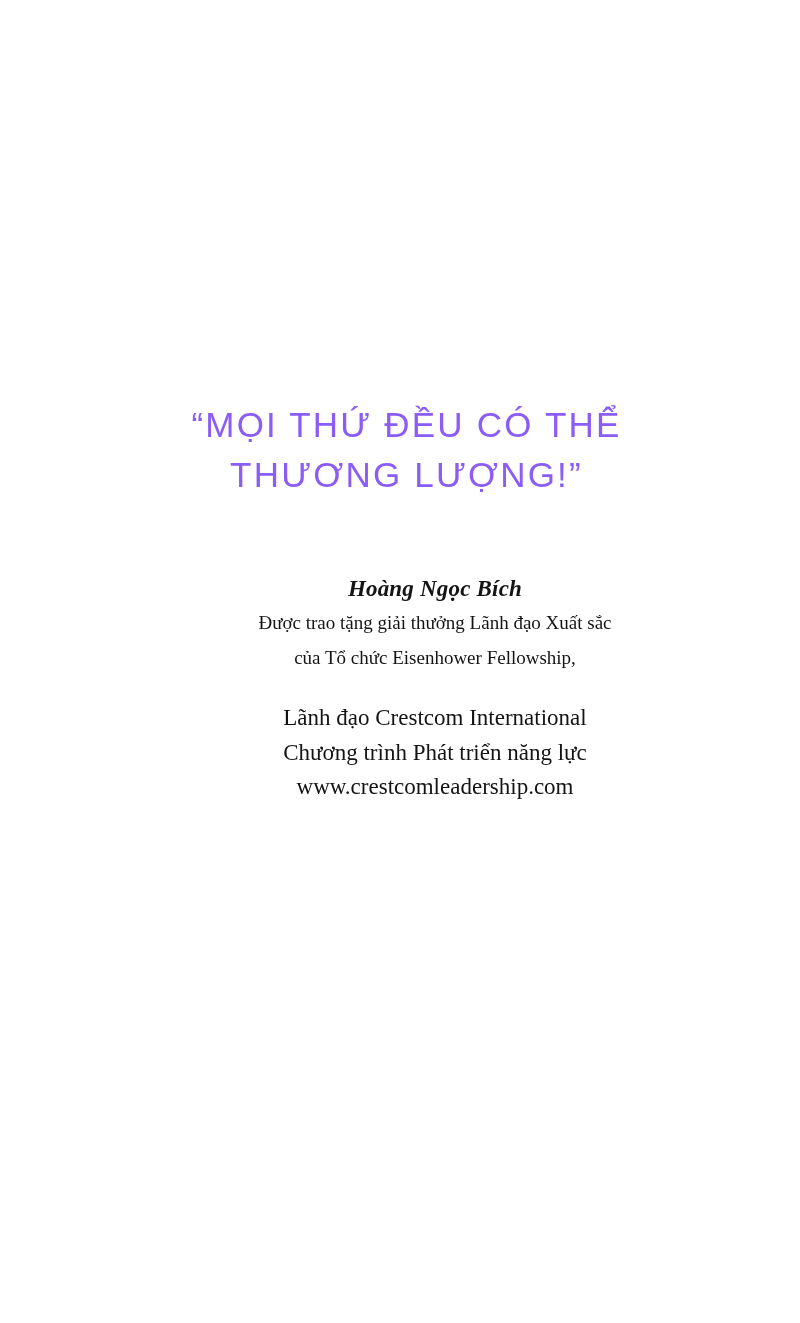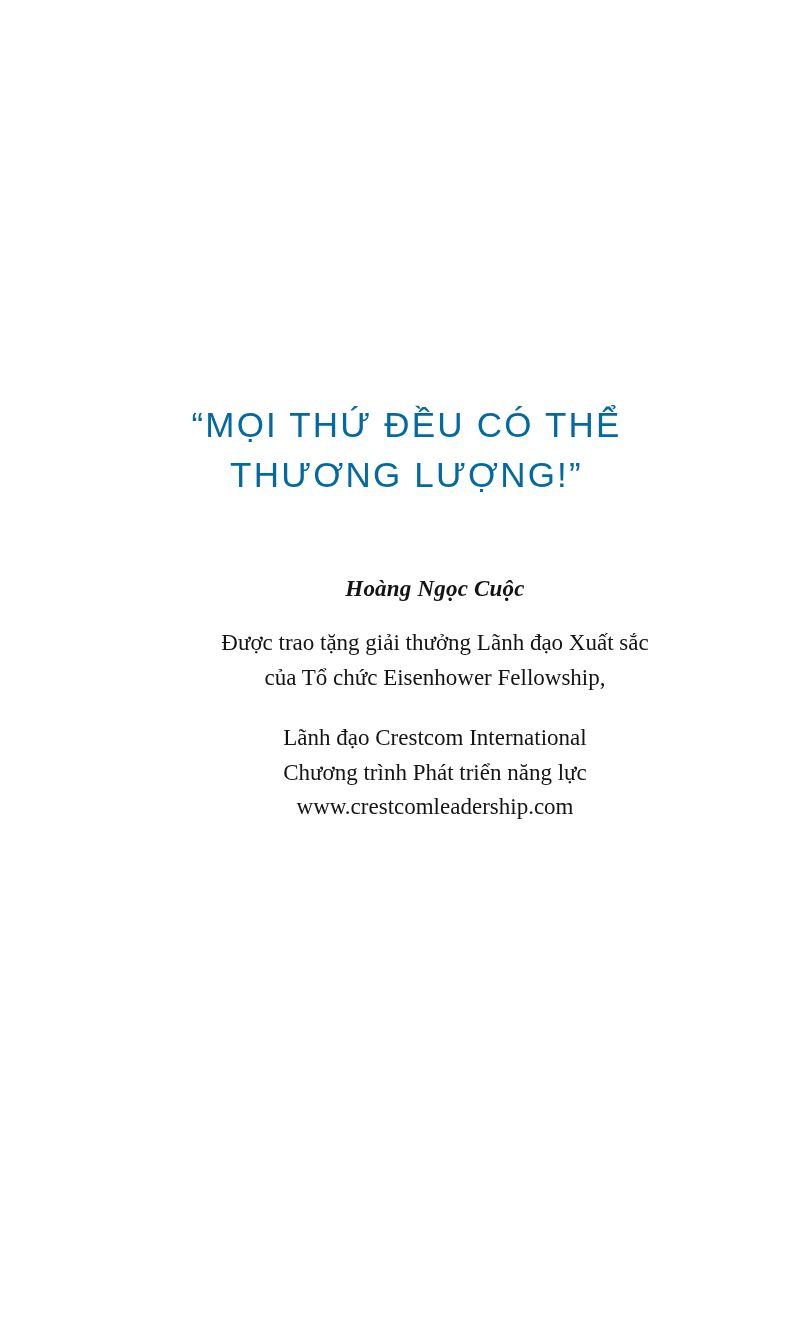--- a/index.html
+++ b/index.html
@@ -24,21 +24,21 @@
     left: 0;
     top: 400px;
     width: 800px;
     text-align: center;
   }
   .title-line {
     font-family: "Liberation Sans", "DejaVu Sans", sans-serif;
     font-size: 35px;
     letter-spacing: 2.2px;
     line-height: 50px;
-    color: #0369a1;
+    color: #8b5cf6;
     white-space: pre;
     padding-left: 13px;
   }
 
   
   .credits {
     position: absolute;
     left: 0;
     top: 572px;
     width: 800px;
@@ -46,22 +46,22 @@
   }
   .author-name {
     font-size: 23px;
     font-weight: bold;
     font-style: italic;
     line-height: 34px;
     letter-spacing: 0.2px;
     padding-left: 70px;
   }
   .award {
-    margin-top: 20px;
-    font-size: 23px;
+    margin-top: 0;
+    font-size: 19px;
     line-height: 34.5px;
     padding-left: 70px;
   }
   .role {
     margin-top: 26px;
     font-size: 23px;
     line-height: 34.5px;
     padding-left: 70px;
   }
 
@@ -88,21 +88,21 @@
 <body>
 
 <div class="page">
 
   <div class="title-block">
     <div class="title-line">“MỌI THỨ ĐỀU CÓ THỂ</div>
     <div class="title-line">THƯƠNG LƯỢNG!”</div>
   </div>
 
   <div class="credits">
-    <div class="author-name">Hoàng Ngọc Cuộc</div>
+    <div class="author-name">Hoàng Ngọc Bích</div>
     <div class="award">
       <div>Được trao tặng giải thưởng Lãnh đạo Xuất sắc</div>
       <div>của Tổ chức Eisenhower Fellowship,</div>
     </div>
     <div class="role">
       <div>Lãnh đạo Crestcom International</div>
       <div>Chương trình Phát triển năng lực</div>
       <div>www.crestcomleadership.com</div>
     </div>
   </div>

